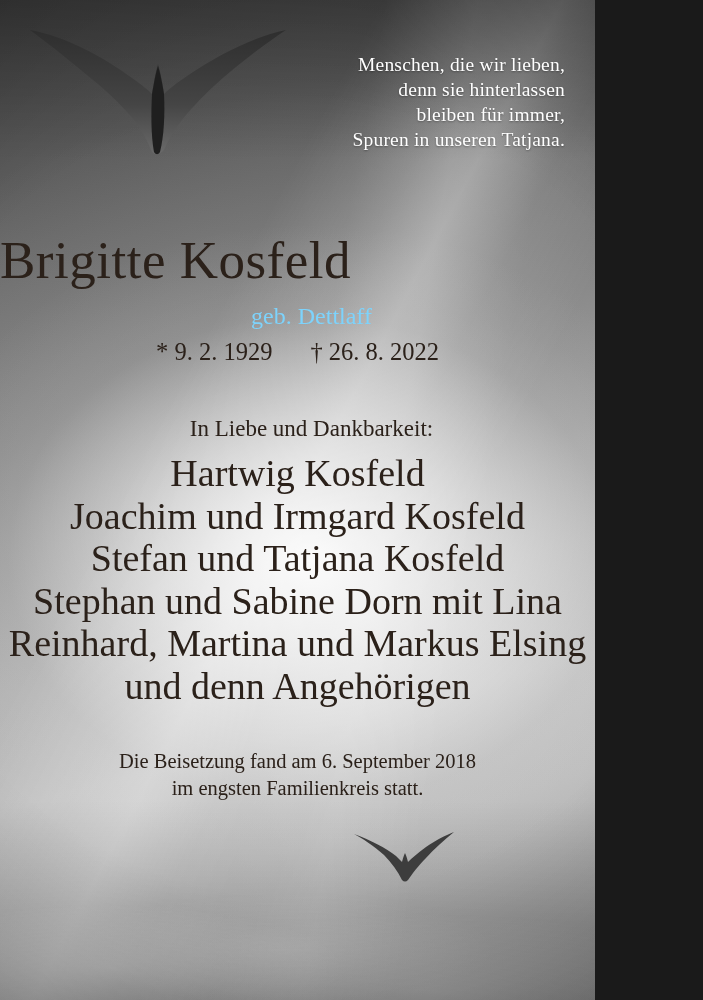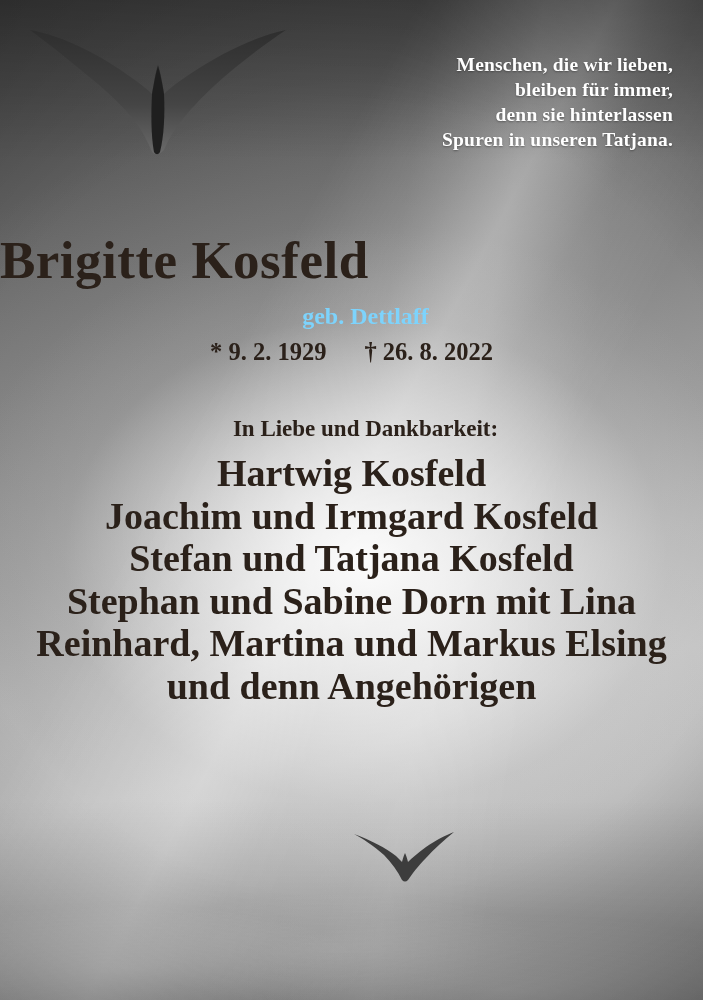--- a/index.html
+++ b/index.html
@@ -2,27 +2,26 @@
 <html><head>
 <meta charset="utf-8">
 <style>
   html, body {
     margin: 0;
     padding: 0;
     background: #1a1a1a;
   }
   .page {
     position: relative;
-    width: 703px;
+    width: 595px;
     height: 1000px;
     overflow: hidden;
     background: #3a3a3a;
     font-family: "Liberation Serif", serif;
     color: #231a14;
-    font-weight: bold;
   }
   
   .sky {
     position: absolute;
     inset: 0;
     background:
       radial-gradient(ellipse 520px 420px at 52% 56%, rgba(255,255,255,0.92) 0%, rgba(245,245,245,0.55) 30%, rgba(190,190,190,0.18) 58%, rgba(120,120,120,0.0) 80%),
       radial-gradient(ellipse 900px 700px at 60% 62%, rgba(230,230,230,0.55) 0%, rgba(170,170,170,0.25) 45%, rgba(90,90,90,0.0) 75%),
       linear-gradient(165deg, #4a4a4a 0%, #5a5a5a 14%, #6e6e6e 26%, #828282 38%, #9a9a9a 50%, #b4b4b4 60%, #c6c6c6 70%, #bdbdbd 80%, #a8a8a8 90%, #8e8e8e 100%);
   }
@@ -160,41 +159,45 @@
         C146 66 154 60 166 52 C196 32 232 14 262 8
         C238 24 212 44 190 64 C176 77 166 88 158 98
         C150 108 144 118 140 128
         C136 132 132 134 128 130
         C124 120 118 108 110 98 C100 86 88 74 74 62 C52 44 28 24 6 8 Z"></path>
       <path fill="#1f1f1f" d="M128 72 C130 60 132 50 134 44 C136 50 138 60 140 72 C141 92 140 114 136 130 C134 133 132 133 130 130 C127 114 127 92 128 72 Z"></path>
     </svg>
 
     <div class="motto">
       <div>Menschen, die wir lieben,</div>
+      <div>denn sie hinterlassen</div>
       <div>bleiben für immer,</div>
-      <div>denn sie hinterlassen</div>
       <div>Spuren in unseren Tatjana.</div>
     </div>
 
     <div class="name">Brigitte Kosfeld</div>
     <div class="maiden">geb. Dettlaff</div>
     <div class="dates">
       <span>* 9. 2. 1929</span><span class="gap"></span><span>† 26. 8. 2022</span>
     </div>
 
     <div class="dedication">In Liebe und Dankbarkeit:</div>
     <div class="survivors">
       <div class="s-line">Hartwig Kosfeld</div>
       <div class="s-line">Joachim und Irmgard Kosfeld</div>
       <div class="s-line">Stefan und Tatjana Kosfeld</div>
       <div class="s-line">Stephan und Sabine Dorn mit Lina</div>
       <div class="s-line">Reinhard, Martina und Markus Elsing</div>
       <div class="s-line">und denn Angehörigen</div>
     </div>
 
+    <div class="footer">
+      <div>Die Beisetzung fand am 6. September 2018</div>
+      <div>im engsten Familienkreis statt.</div>
+    </div>
 
     <svg class="bird-small" viewBox="0 0 104 56">
       <path fill="#3d3d3d" d="M2 6 C18 12 34 20 44 28 C46 30 48 32 50 34
         C51 30 52 27 53 25 C54 27 55 30 56 34
         C60 30 66 25 74 19 C84 12 94 7 102 4
         C92 12 82 21 74 30 C66 38 60 46 56 52
         C54 54 52 54 50 52 C46 44 40 35 32 27 C22 18 10 10 2 6 Z"></path>
     </svg>
 
   </div>

